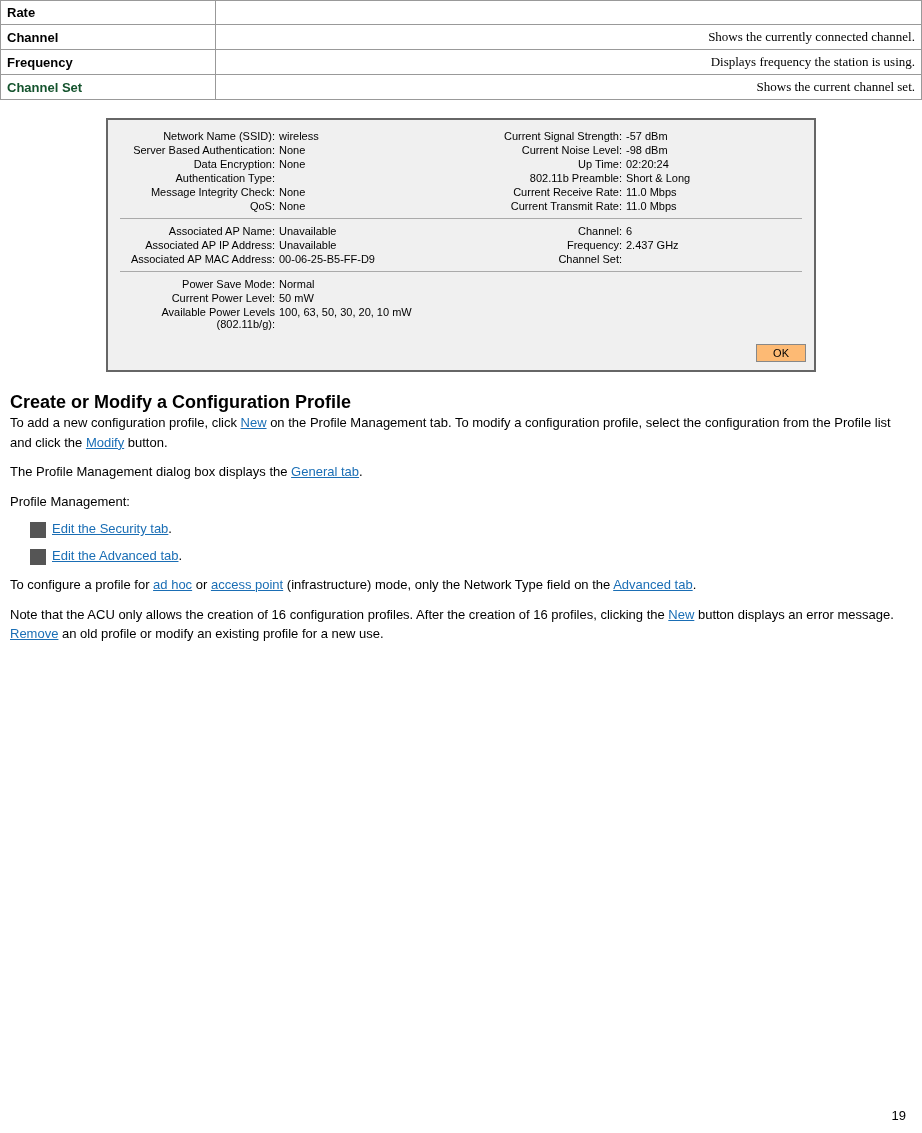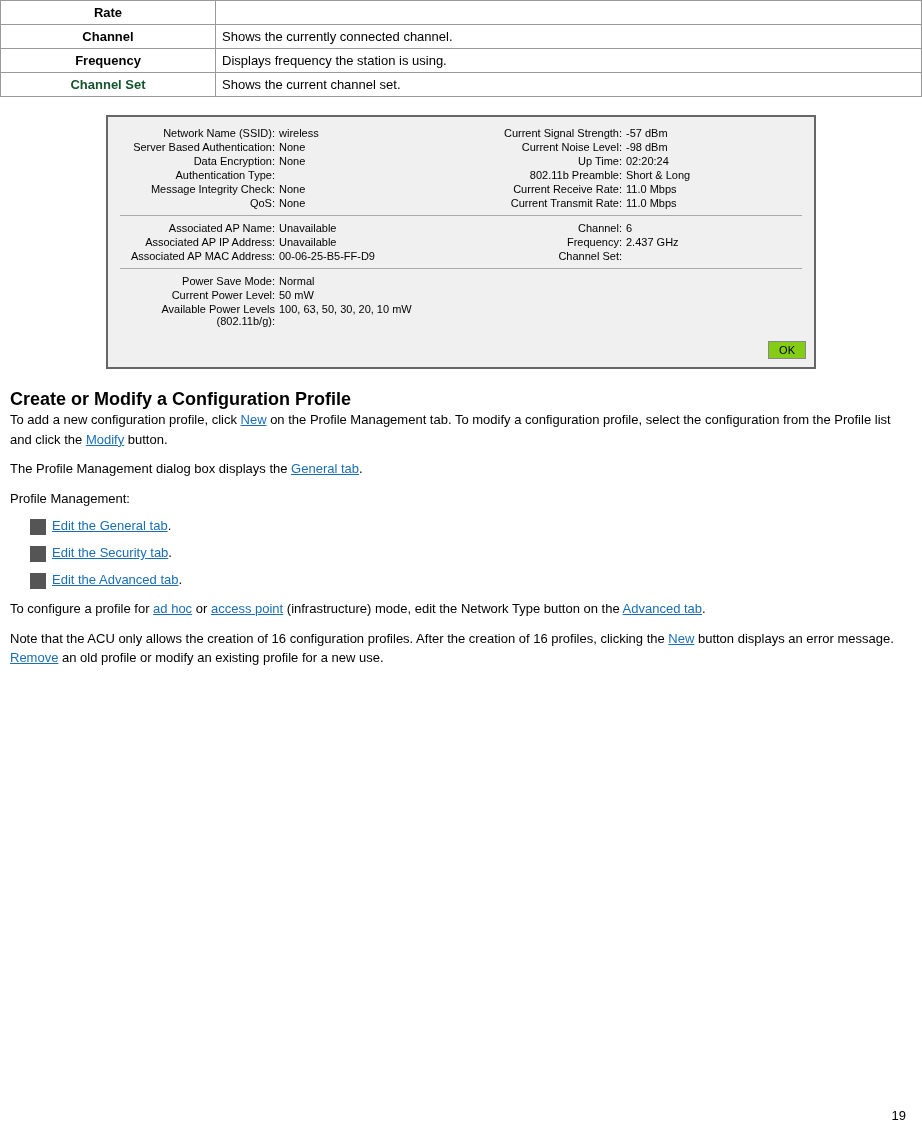--- a/index.html
+++ b/index.html
@@ -19,30 +19,31 @@
       width: 100%;
       border-collapse: collapse;
       margin-bottom: 18px;
     }
     .top-table td, .top-table th {
       border: 1px solid #999;
       padding: 4px 6px;
       font-size: 13px;
     }
     .top-table .label-cell {
-      text-align: center;
+      text-align: left;
       font-weight: bold;
       width: 215px;
       background: #fff;
     }
     .top-table .label-cell.blue {
       color: #14532d;
     }
     .top-table .value-cell {
-      text-align: left;
+      text-align: right;
+      font-family: Liberation Serif, serif;
     }
     .top-table .rate-row .label-cell {
       font-weight: bold;
     }
     .top-table .rate-row .value-cell {
       
     }
 
     
     .screenshot-wrapper {
@@ -123,23 +124,23 @@
       border: none;
       border-top: 1px solid #aaa;
       margin: 6px 0;
     }
     .dialog-footer {
       display: flex;
       justify-content: flex-end;
       padding: 4px 8px 8px 8px;
     }
     .ok-button {
-      background: #84cc16;
+      background: #fdba74;
       border: 1px solid #888;
-      padding: 2px 10px;
+      padding: 2px 16px;
       font-size: 11px;
       cursor: pointer;
       margin-left: 14px;
     }
 
     
     .main-content {
       padding: 0 10px;
     }
     h2.section-title {
@@ -332,37 +333,33 @@
   <p class="body-text">
     <span>To add a new configuration profile, click </span><a href="#">New</a><span> on the Profile Management tab. To modify a configuration profile, select the configuration from the Profile list and click the </span><a href="#">Modify</a><span> button.</span>
   </p>
 
   <p class="body-text">
     <span>The Profile Management dialog box displays the </span><a href="#">General tab</a><span>.</span>
   </p>
 
   <p class="body-text">Profile Management:</p>
 
-  <div class="list-item-row">
-    <div class="list-bullet"></div>
-    <span class="list-item-text"><a href="#">Edit the General tab</a>.</span>
-  </div>
 
   <div class="list-item-row">
     <div class="list-bullet"></div>
     <span class="list-item-text"><a href="#">Edit the Security tab</a>.</span>
   </div>
 
   <div class="list-item-row">
     <div class="list-bullet"></div>
     <span class="list-item-text"><a href="#">Edit the Advanced tab</a>.</span>
   </div>
 
   <p class="body-text">
-    <span>To configure a profile for </span><a href="#">ad hoc</a><span> or </span><a href="#">access point</a><span> (infrastructure) mode, edit the Network Type button on the </span><a href="#">Advanced tab</a><span>.</span>
+    <span>To configure a profile for </span><a href="#">ad hoc</a><span> or </span><a href="#">access point</a><span> (infrastructure) mode, only the Network Type field on the </span><a href="#">Advanced tab</a><span>.</span>
   </p>
 
   <p class="body-text">
     <span>Note that the ACU only allows the creation of 16 configuration profiles.   After the creation of 16 profiles, clicking the </span><a href="#">New</a><span> button displays an error message.   </span><a href="#">Remove</a><span> an old profile or modify an existing profile for a new use.</span>
   </p>
 
 </div>
 
 <div class="page-number">19</div>
 

